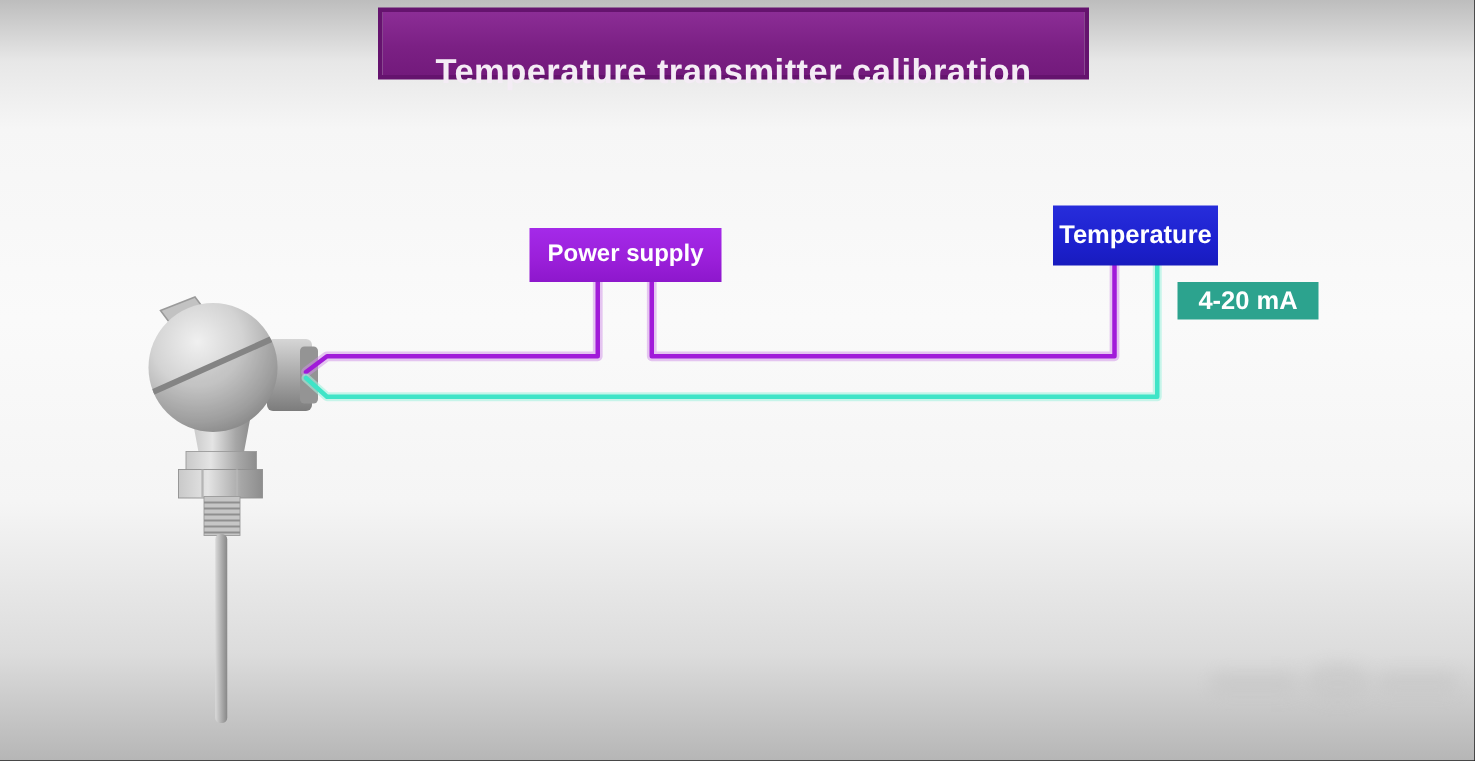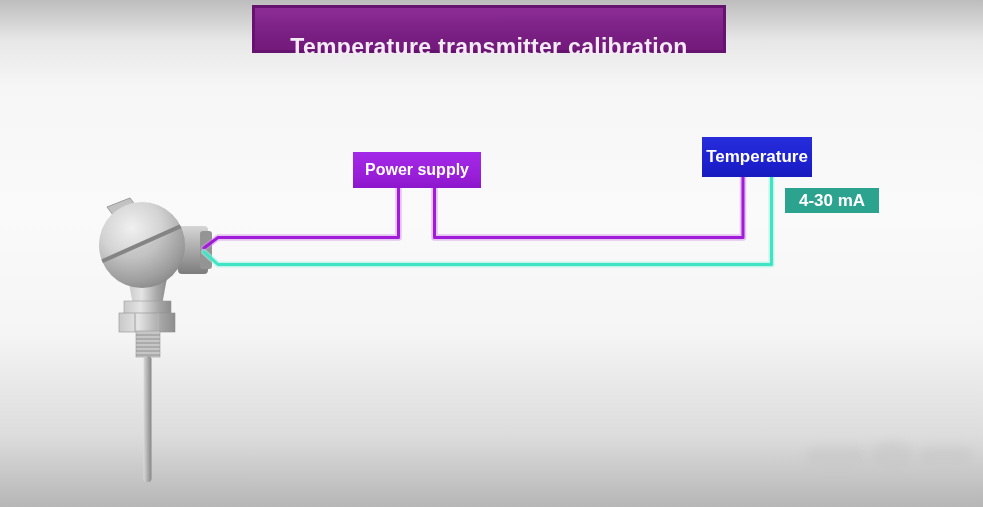--- a/index.html
+++ b/index.html
@@ -118,21 +118,21 @@
 
   <div class="node node-power">
     <span>Power supply</span>
   </div>
 
   <div class="node node-controller">
     <span>Temperature</span>
   </div>
 
   <div class="node badge-signal">
-    <span>4-30 mA</span>
+    <span>4-20 mA</span>
   </div>
 
   <div class="watermark">
       <i></i>
       <i></i>
       <i></i>
     </div>
 
 </div>
 

